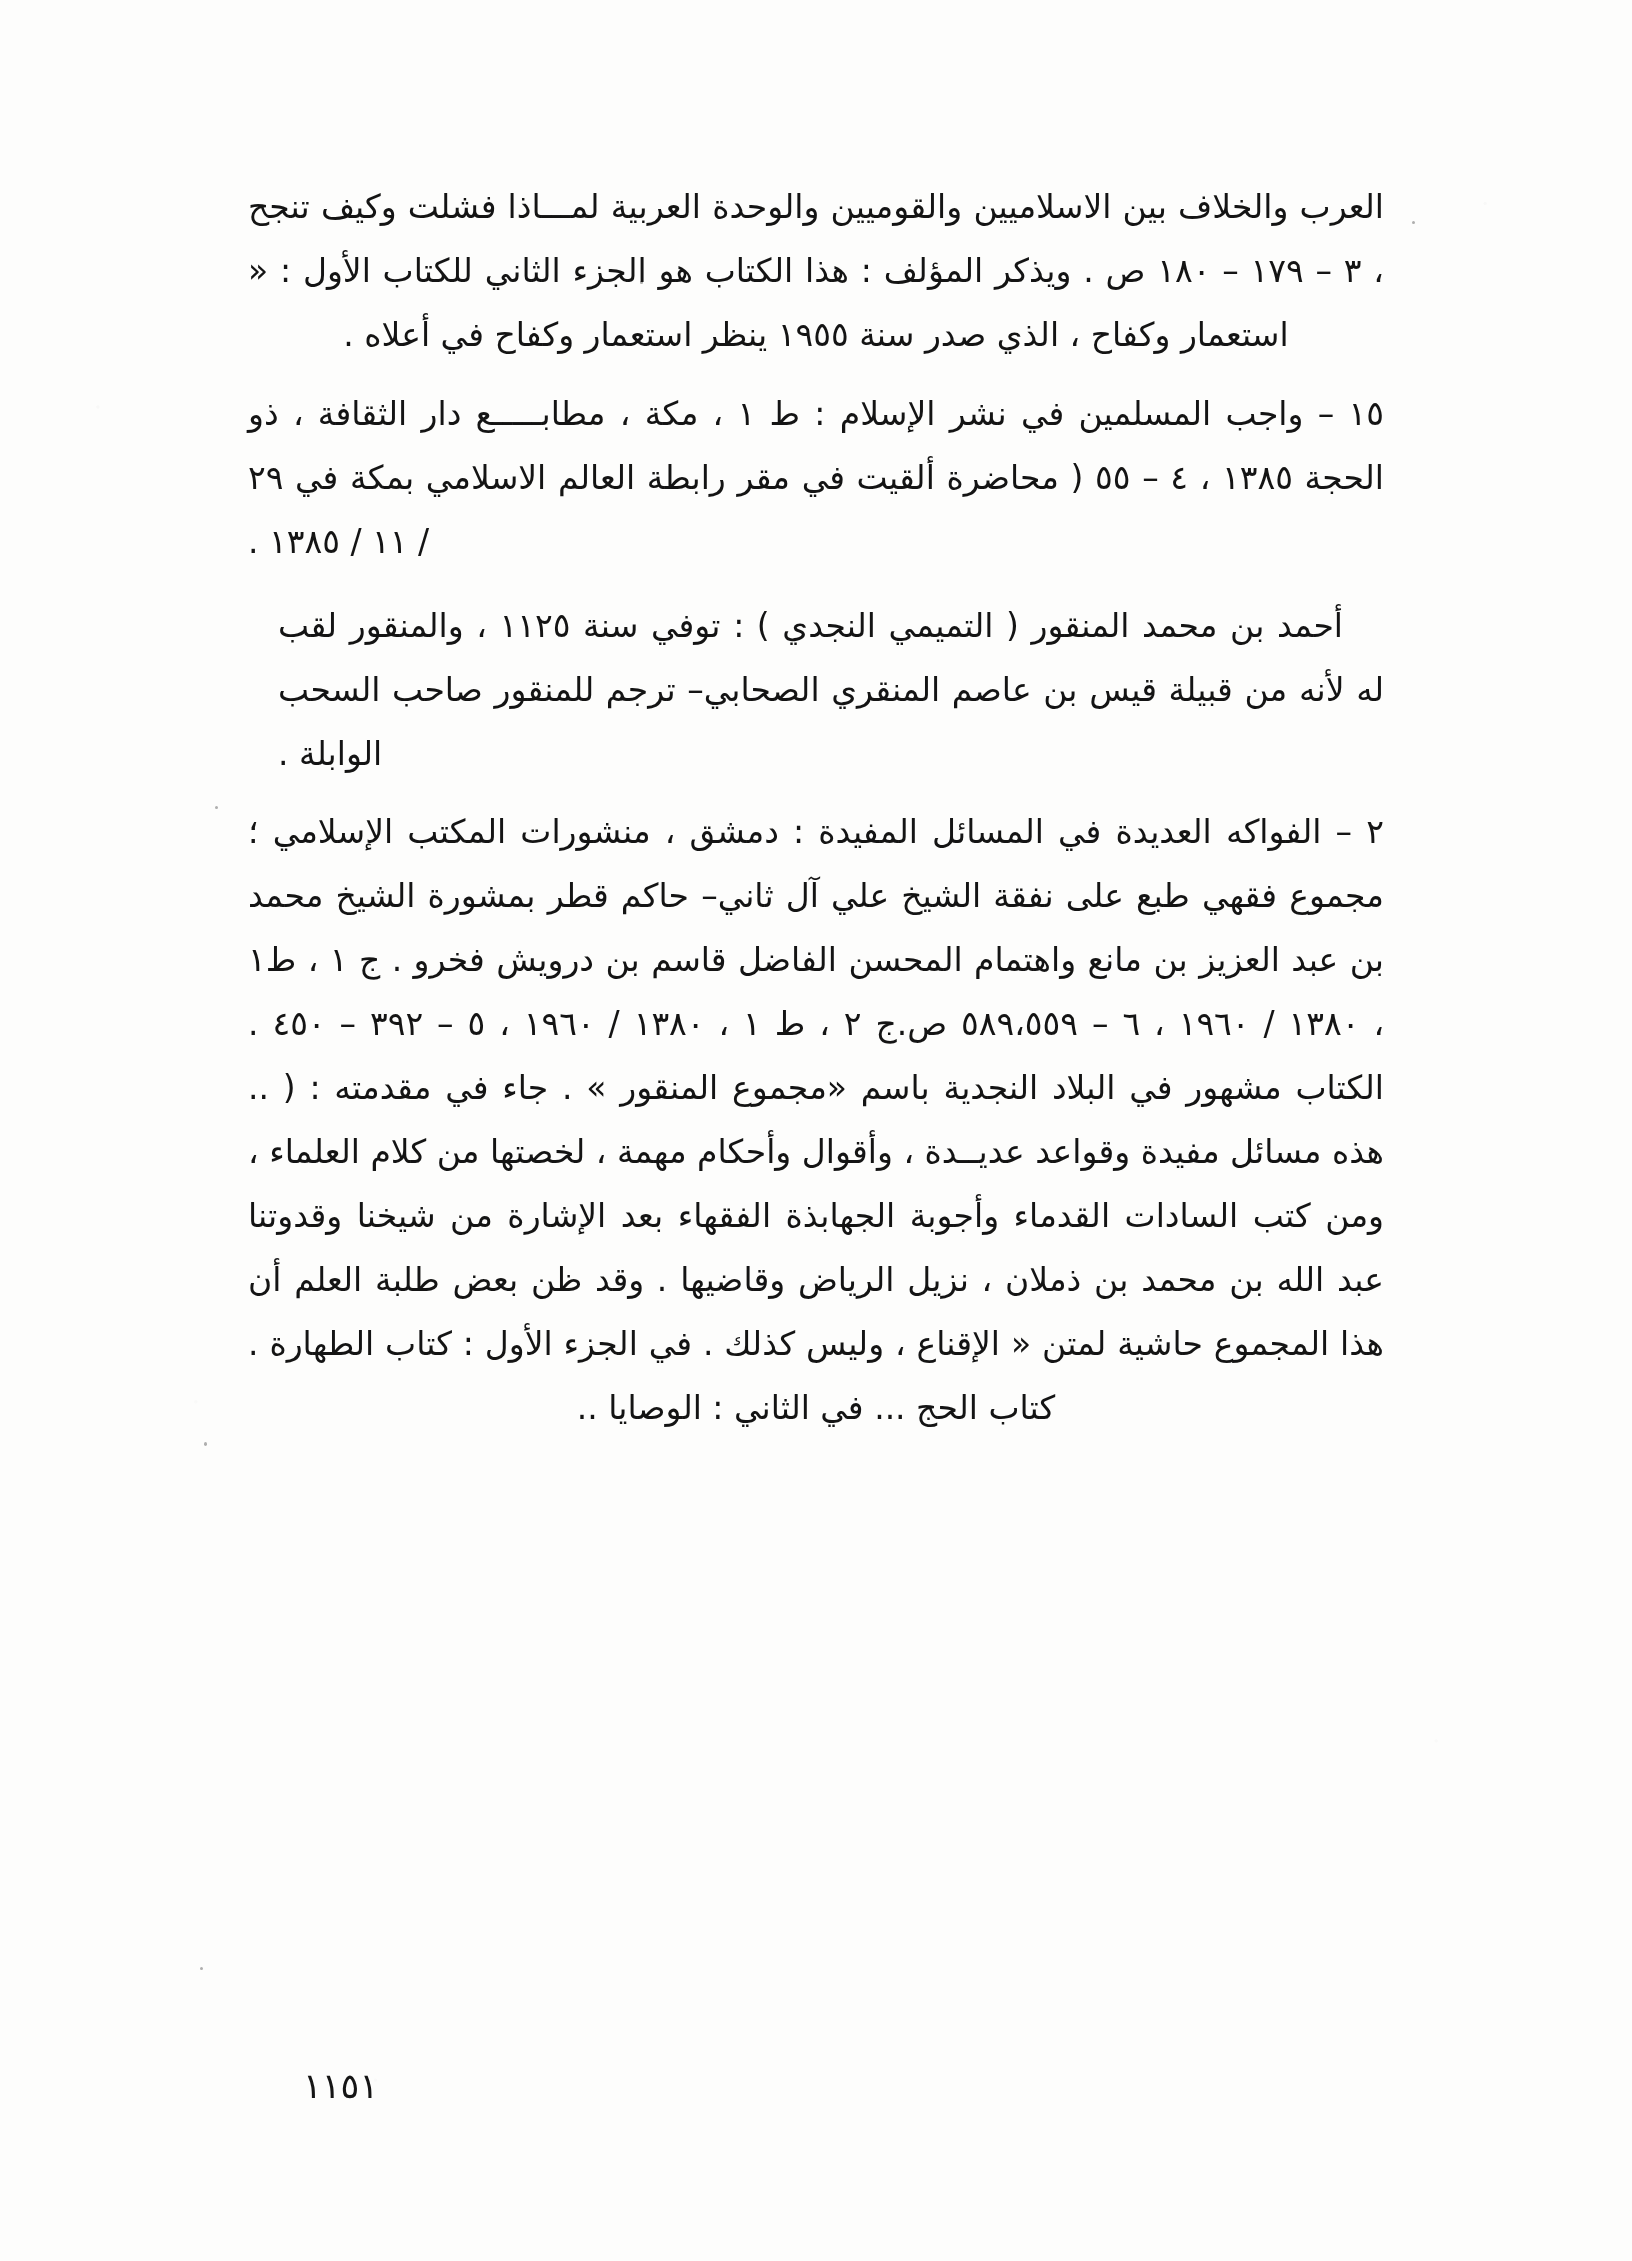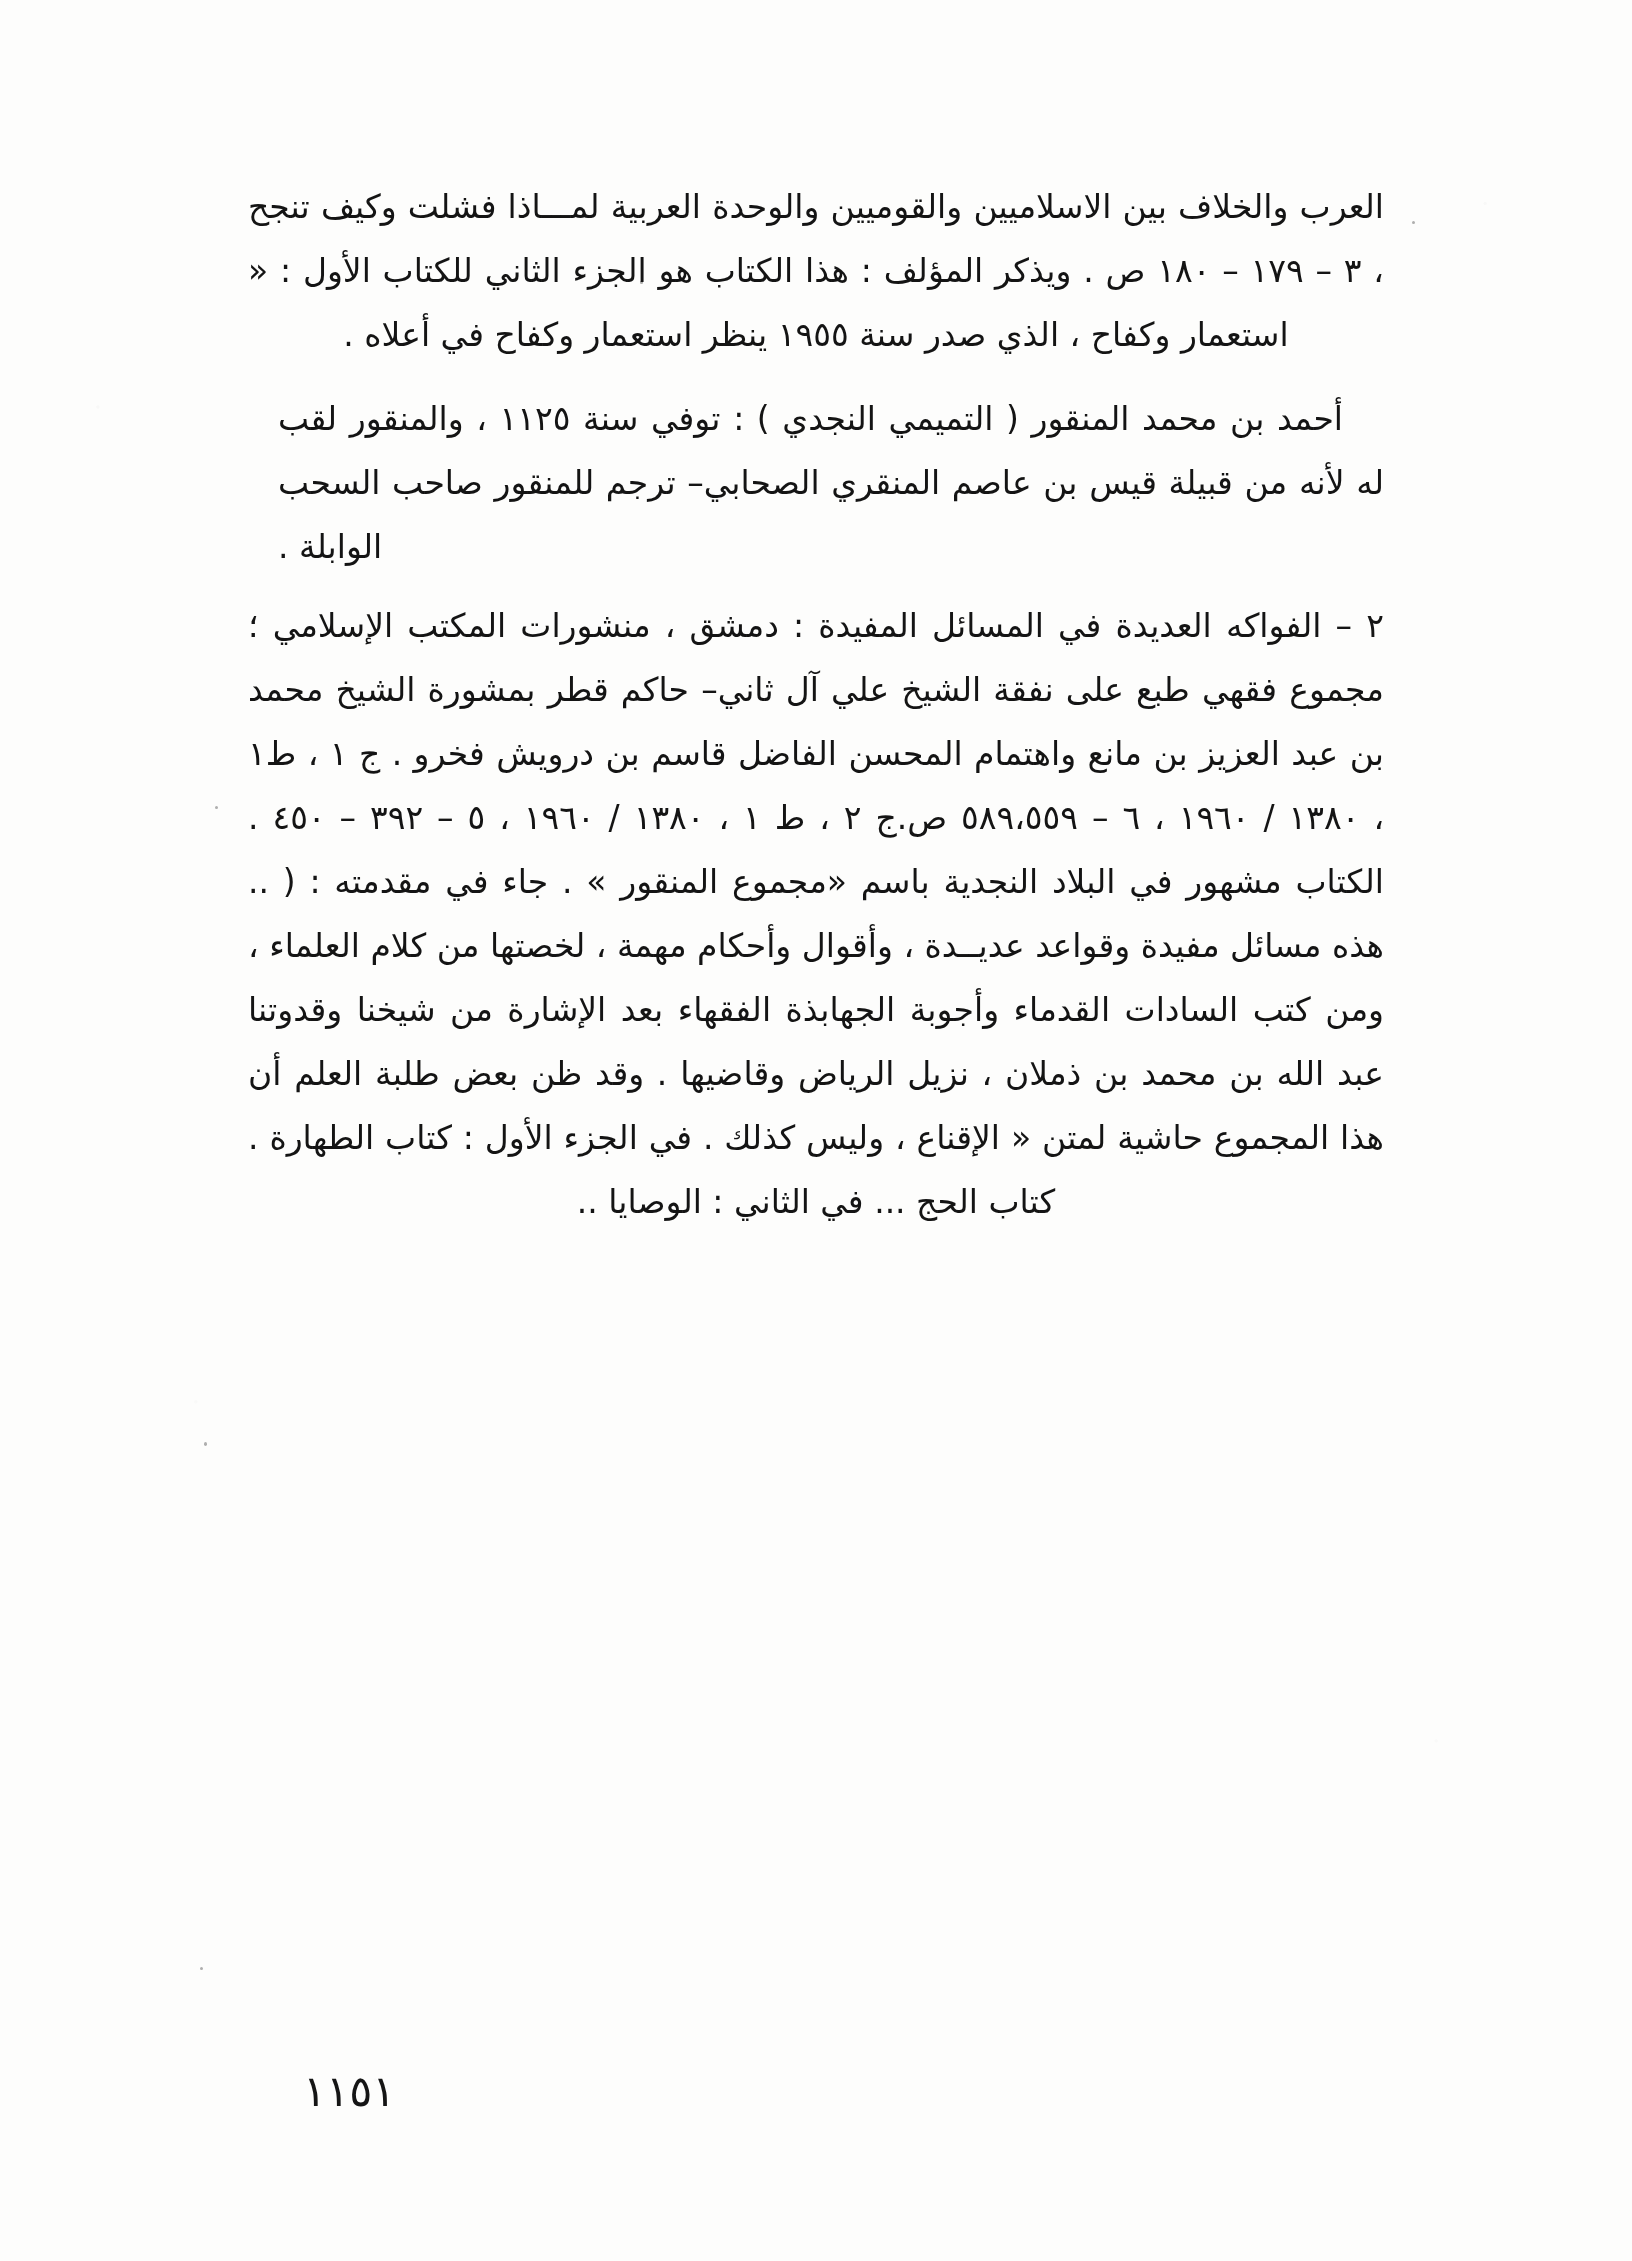--- a/index.html
+++ b/index.html
@@ -63,21 +63,21 @@
     margin-left: 30px;
   }
   .gap-before { margin-top: 14.7px; }
   .gap-before-lg { margin-top: 20px; }
 
   .page-number {
     position: absolute;
     left: 303px;
     top: 2066px;
     font-family: Liberation Serif, serif;
-    font-size: 43px;
+    font-size: 35px;
     color: #151515;
     direction: rtl;
     letter-spacing: 1.3px;
   }
 
   
   .edge-mark {
     position: absolute;
     background: rgba(30,30,30,0.35);
     border-radius: 50%;
@@ -91,20 +91,21 @@
   <span class="edge-mark" style="left:1412px;top:221px;width:3.3px;height:3.3px;"></span>
   <span class="edge-mark" style="left:215px;top:806px;width:3.3px;height:3.3px;"></span>
   <span class="edge-mark" style="left:204px;top:1442px;width:3.3px;height:4px;"></span>
   <span class="edge-mark" style="left:200px;top:1967px;width:3.3px;height:3.3px;"></span>
   <span class="edge-mark" style="left:640px;top:281px;width:2.7px;height:2.7px;"></span>
 
   <div class="text-body">
 
     <p class="para tail-center">العرب والخلاف بين الاسلاميين والقوميين والوحدة العربية لمـــاذا فشلت وكيف تنجح ، ٣ – ١٧٩ – ١٨٠ ص . ويذكر المؤلف : هذا الكتاب هو الجزء الثاني للكتاب الأول : « استعمار وكفاح ، الذي صدر سنة ١٩٥٥ ينظر استعمار وكفاح في أعلاه .</p>
 
+    <p class="para tail-left gap-before">١٥ – واجب المسلمين في نشر الإسلام : ط ١ ، مكة ، مطابـــــع دار الثقافة ، ذو الحجة ١٣٨٥ ، ٤ – ٥٥ ( محاضرة ألقيت في مقر رابطة العالم الاسلامي بمكة في ٢٩ / ١١ / ١٣٨٥ .</p>
 
 
     <p class="para indent tail-left gap-before-lg">أحمد بن محمد المنقور ( التميمي النجدي ) : توفي سنة ١١٢٥ ، والمنقور لقب له لأنه من قبيلة قيس بن عاصم المنقري الصحابي– ترجم للمنقور صاحب السحب الوابلة .</p>
 
 
     <p class="para tail-center gap-before">٢ – الفواكه العديدة في المسائل المفيدة : دمشق ، منشورات المكتب الإسلامي ؛ مجموع فقهي طبع على نفقة الشيخ علي آل ثاني– حاكم قطر بمشورة الشيخ محمد بن عبد العزيز بن مانع واهتمام المحسن الفاضل قاسم بن درويش فخرو . ج ١ ، ط١ ، ١٣٨٠ / ١٩٦٠ ، ٦ – ٥٨٩،٥٥٩ ص.ج ٢ ، ط ١ ، ١٣٨٠ / ١٩٦٠ ، ٥ – ٣٩٢ – ٤٥٠ . الكتاب مشهور في البلاد النجدية باسم «مجموع المنقور » . جاء في مقدمته : ( .. هذه مسائل مفيدة وقواعد عديــدة ، وأقوال وأحكام مهمة ، لخصتها من كلام العلماء ، ومن كتب السادات القدماء وأجوبة الجهابذة الفقهاء بعد الإشارة من شيخنا وقدوتنا عبد الله بن محمد بن ذملان ، نزيل الرياض وقاضيها . وقد ظن بعض طلبة العلم أن هذا المجموع حاشية لمتن « الإقناع ، وليس كذلك . في الجزء الأول : كتاب الطهارة . كتاب الحج ... في الثاني : الوصايا ..</p>
 
   </div>
 
   <div class="page-number">١١٥١</div>

